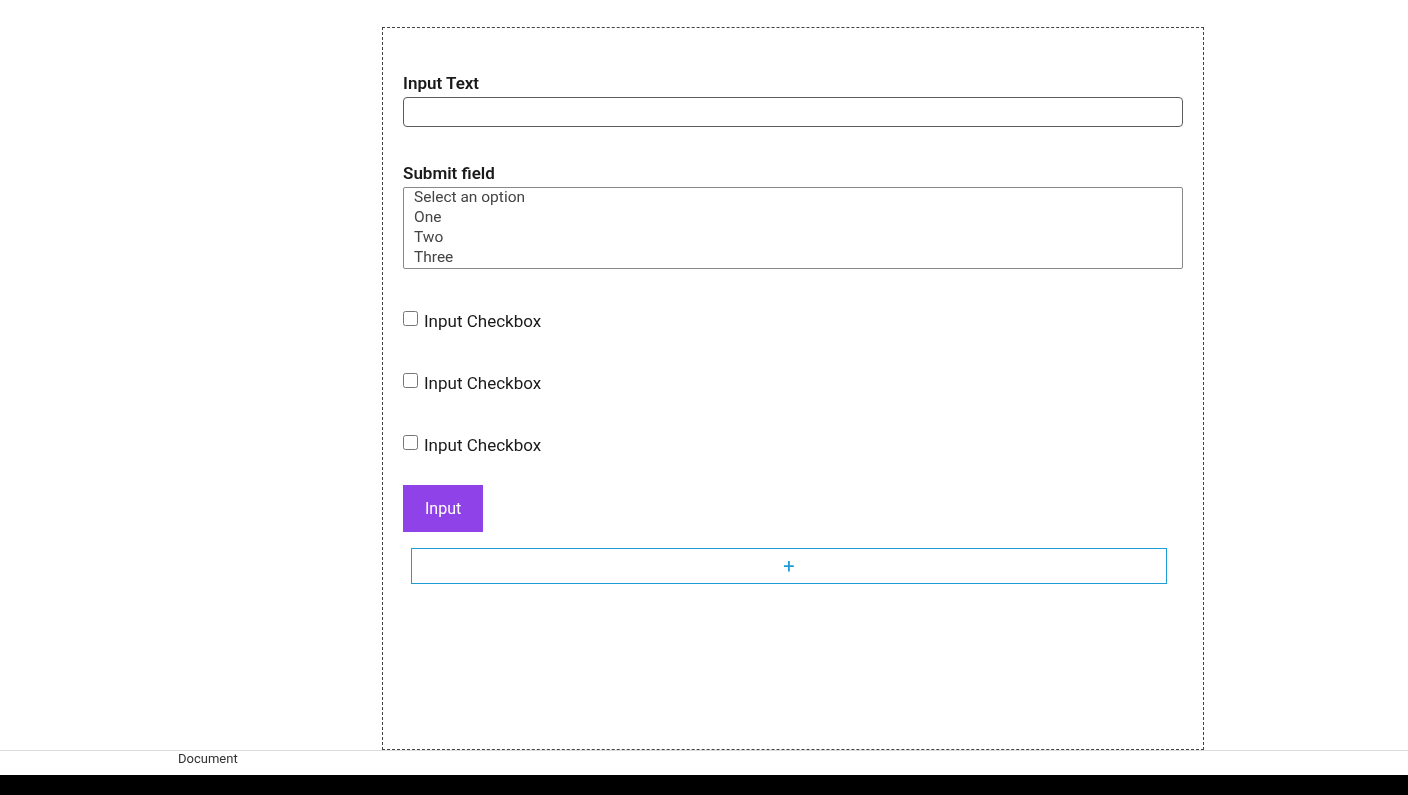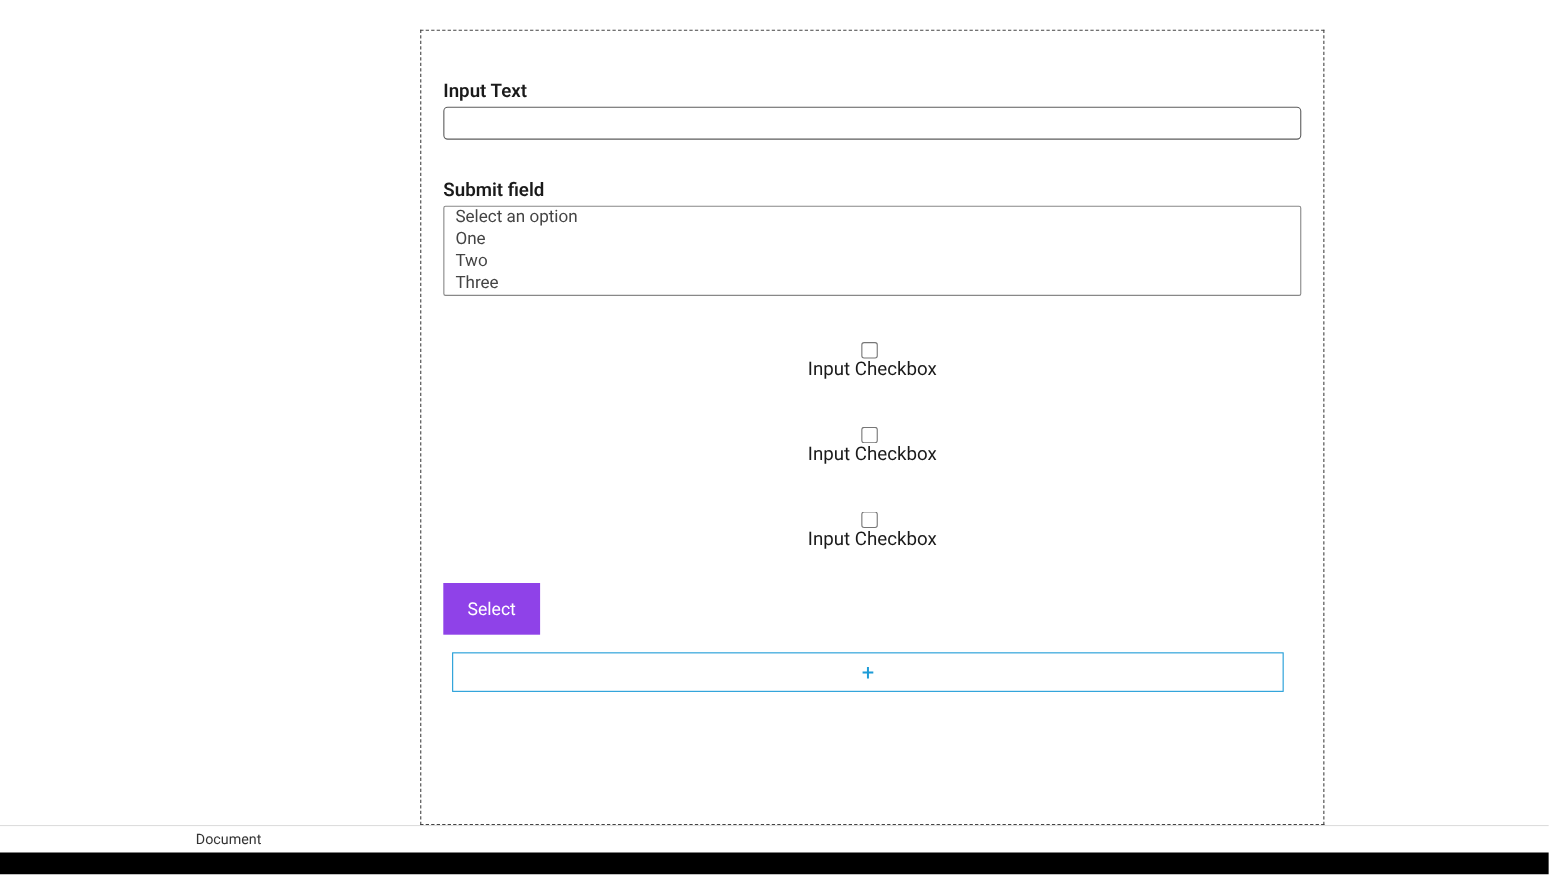--- a/index.html
+++ b/index.html
@@ -63,23 +63,21 @@
     background: #fff;
   }
   .select-box option {
     padding: 0px 10px;
     line-height: 20px;
     height: 20px;
     font-size: 15.5px;
   }
   .checkbox-row {
     display: flex;
-    align-items: center;
     margin-bottom: 42px;
-    flex-direction: column;
   }
   .checkbox-row:last-of-type {
     margin-bottom: 36px;
   }
   .checkbox-input {
     width: 15px;
     height: 15px;
     margin-right: 6px;
     border: 1px solid #888;
     border-radius: 3px;
@@ -131,21 +129,21 @@
   }
   .bottom-bar {
     position: absolute;
     left: 0;
     top: 750px;
     width: 1408px;
     height: 25px;
     border-top: 1px solid #ddd;
     background: #fff;
     display: flex;
-    align-items: center;
+    align-items: flex-start;
     padding-left: 178px;
     font-size: 13px;
     color: #333;
   }
   .footer-black {
     position: absolute;
     left: 0;
     top: 775px;
     width: 1408px;
     height: 20px;
@@ -187,21 +185,21 @@
         <span class="checkbox-label">Input Checkbox</span>
       </div>
       <div class="checkbox-row">
         <input type="checkbox" class="checkbox-input" style="">
         <span class="checkbox-label">Input Checkbox</span>
       </div>
     </div>
 
 
     <div class="submit-wrap">
-      <button class="submit-btn">Select</button>
+      <button class="submit-btn">Input</button>
     </div>
 
     <div class="block-appender">
       <span class="plus-icon">+</span>
     </div>
 
   </div>
 </div>
 
 <div class="bottom-bar">

